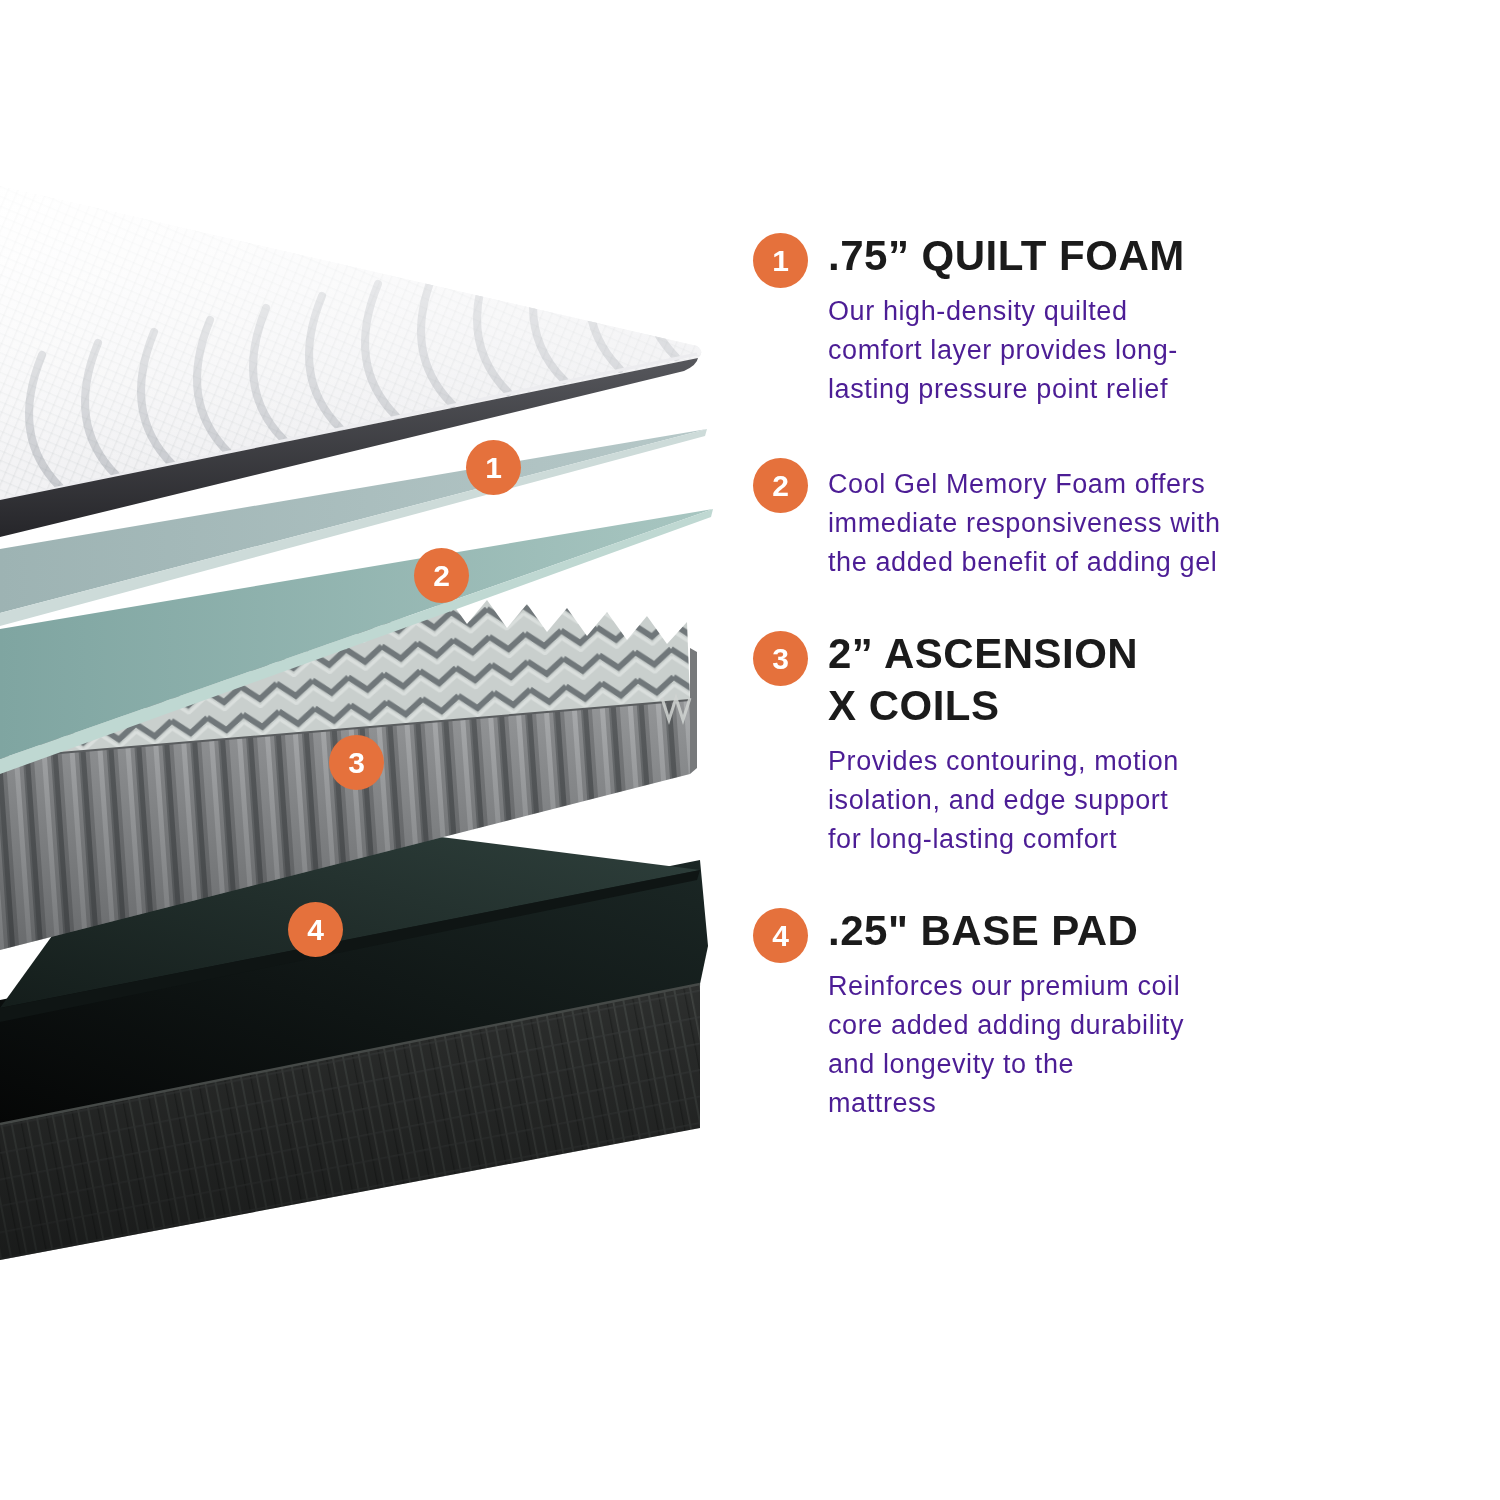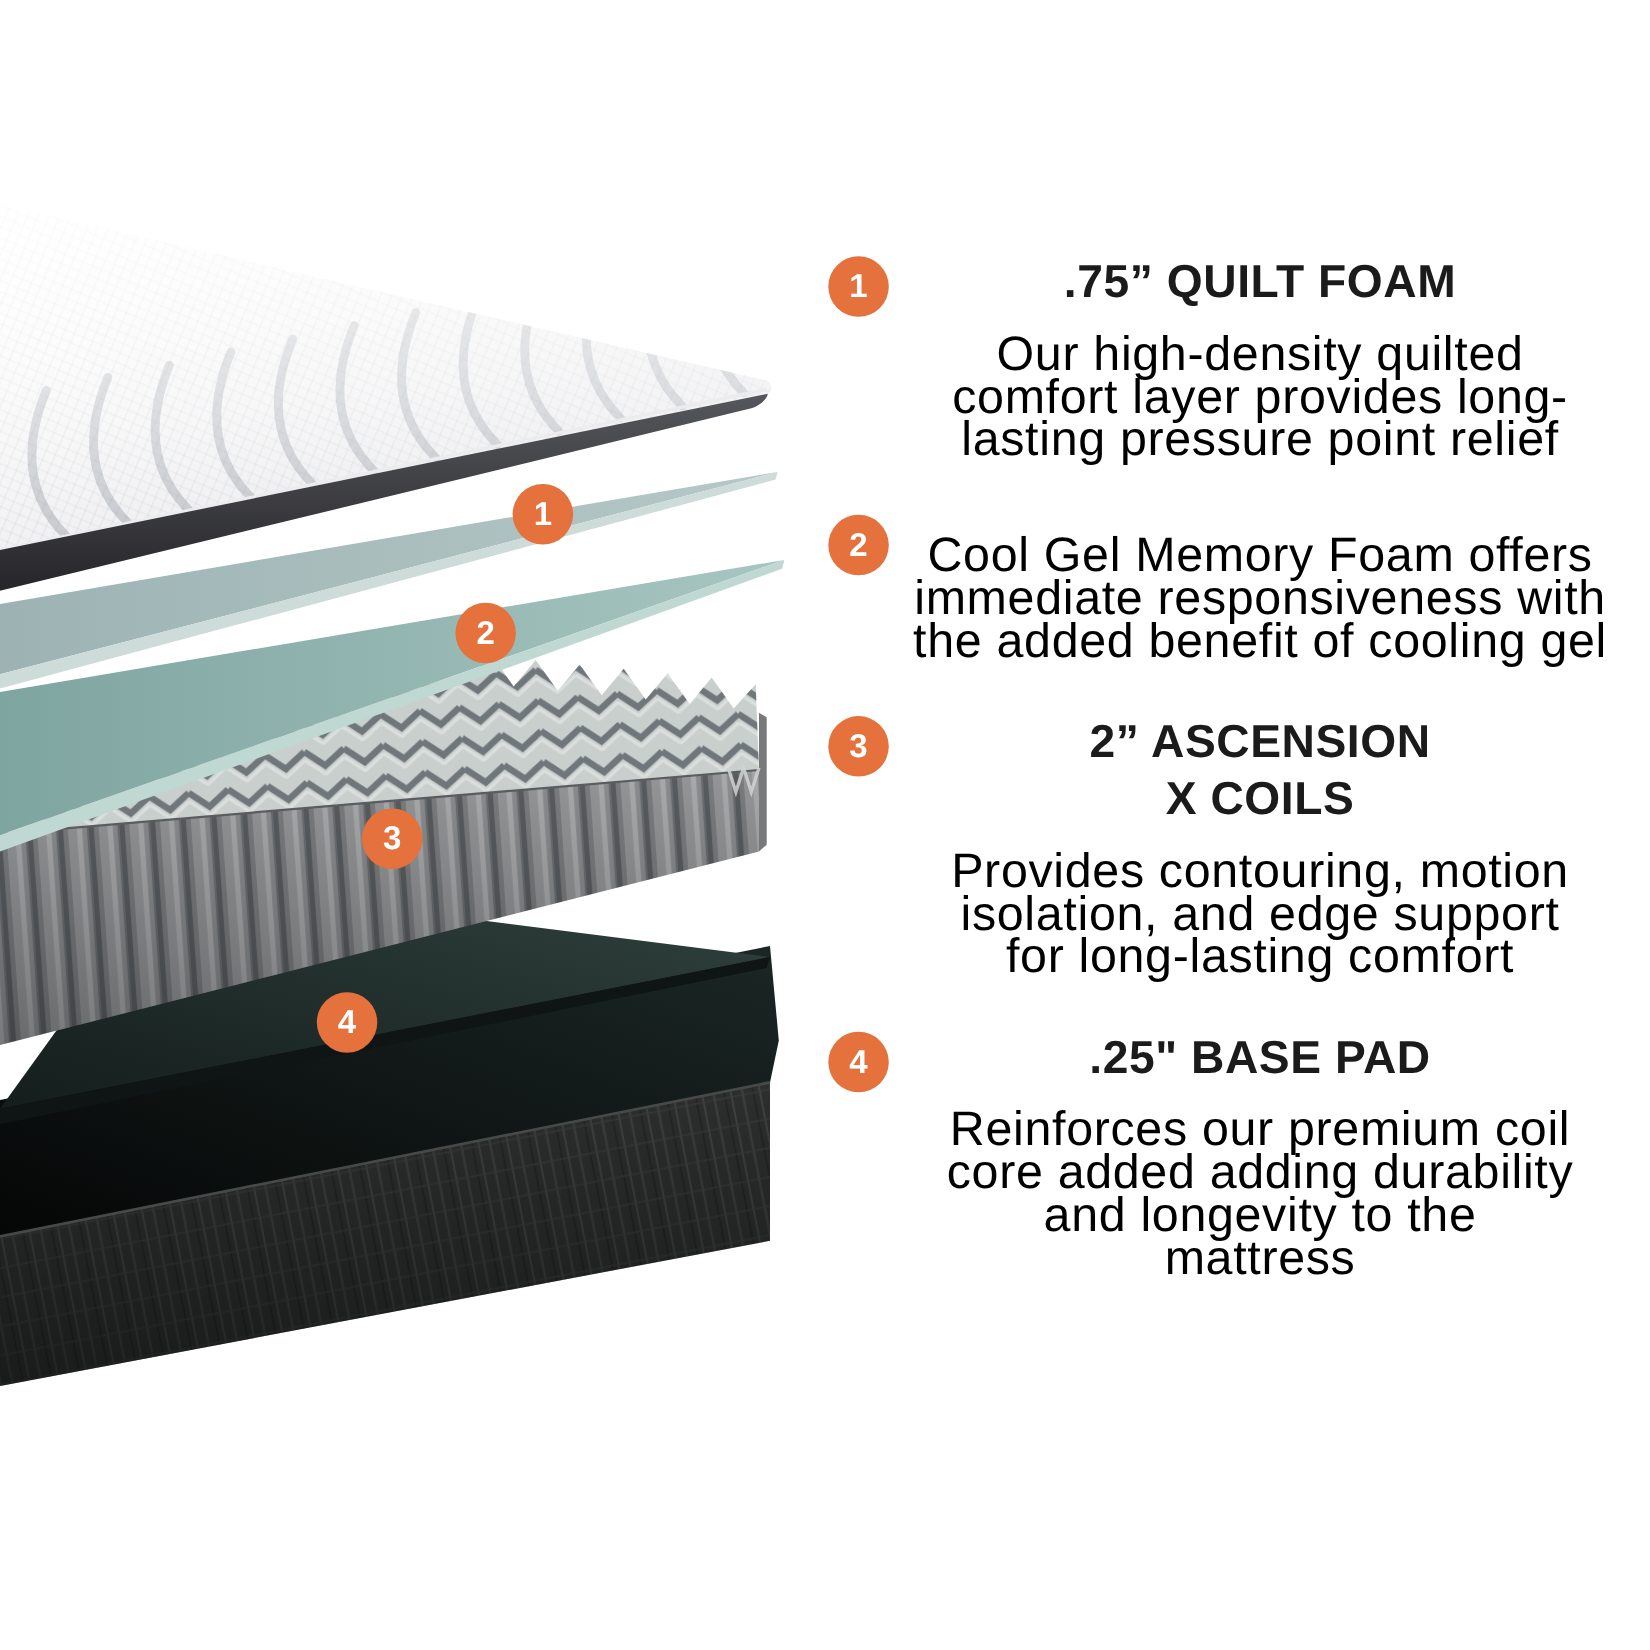--- a/index.html
+++ b/index.html
@@ -21,28 +21,28 @@
   .m4{left:288px;top:902px;}
   
   .text-col{position:absolute;left:753px;top:230px;width:710px;}
   .item{display:flex;align-items:flex-start;margin-bottom:46px;}
   .badge{
     flex:none;width:55px;height:55px;border-radius:50%;
     background:var(--accent,#E5713C);color:#ffffff;
     display:flex;align-items:center;justify-content:center;
     font-size:30px;font-weight:700;margin:3px 20px 0 0;
   }
-  .copy{flex:1;text-align:center;}
+  .copy{flex:1;}
   .copy h2{
     margin:0;font-size:42px;line-height:52px;font-weight:700;
     letter-spacing:0.5px;color:#1b1b1b;white-space:pre-line;
   }
   .copy p{
-    margin:20px 0 0 0;font-size:44px;line-height:39px;font-weight:400;
-    letter-spacing:0.6px;color:#000000;white-space:pre-line;
+    margin:10px 0 0 0;font-size:27px;line-height:39px;font-weight:400;
+    letter-spacing:0.6px;color:#4c1d95;white-space:pre-line;
   }
 </style>
 </head>
 <body>
 
 <div class="canvas" style="--accent:#E5713C;">
 
   <svg class="illustration" width="760" height="1300" viewBox="0 0 760 1300" aria-hidden="true">
     <defs>
       <linearGradient id="gQuilt" x1="0" y1="0" x2="0.8" y2="1">
@@ -182,21 +182,21 @@
 comfort layer provides long-
 lasting pressure point relief</p>
       </div>
     </div>
 
     <div class="item">
       <div class="badge">2</div>
       <div class="copy">
         <p>Cool Gel Memory Foam offers
 immediate responsiveness with
-the added benefit of cooling gel</p>
+the added benefit of adding gel</p>
       </div>
     </div>
 
     <div class="item">
       <div class="badge">3</div>
       <div class="copy">
         <h2>2” ASCENSION
 X COILS</h2>
         <p>Provides contouring, motion
 isolation, and edge support

